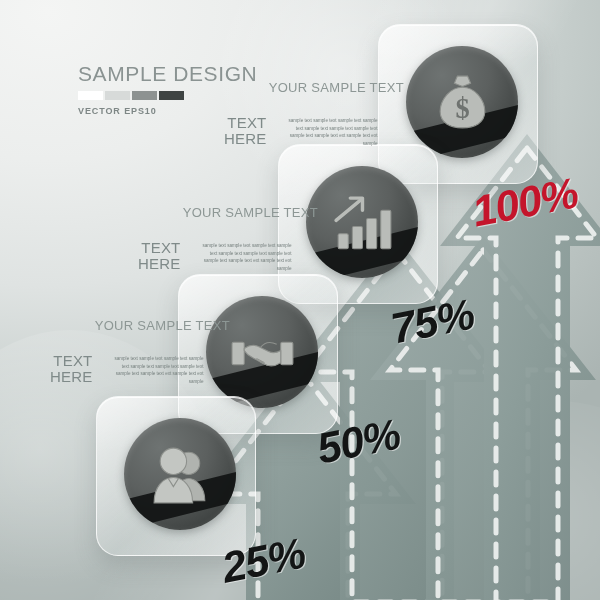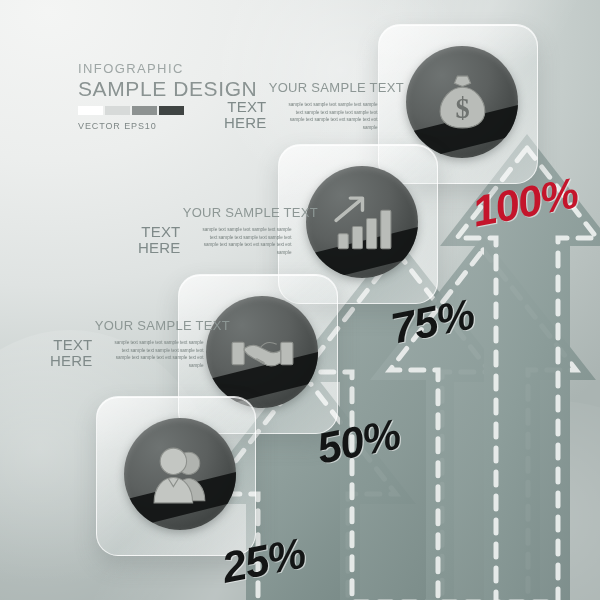--- a/index.html
+++ b/index.html
@@ -23,26 +23,26 @@
     background:radial-gradient(circle at 50% 45%, rgba(255,255,255,.18), rgba(255,255,255,0) 70%);}
   .bg-sweep{position:absolute;inset:0;pointer-events:none;
     background:linear-gradient(115deg, rgba(255,255,255,0) 42%, rgba(255,255,255,.22) 56%, rgba(255,255,255,0) 66%);}
 
   
   .header{position:absolute;left:78px;top:62px;width:230px;}
   .hdr-sm{font-size:13px;letter-spacing:1.4px;color:#9ea6a5;line-height:1.15;}
   .hdr-lg{font-size:21px;letter-spacing:.6px;color:#8a9392;line-height:1.2;margin-top:-1px;}
   .swatches{display:flex;margin-top:5px;width:108px;height:9px;}
   .swatches span{flex:1;margin-right:2px;}
-  .hdr-eps{font-size:9px;font-weight:normal;letter-spacing:.9px;color:#7e8786;margin-top:6px;}
+  .hdr-eps{font-size:9px;font-weight:bold;letter-spacing:.9px;color:#7e8786;margin-top:6px;}
 
   
   .txtblock{position:absolute;width:180px;text-align:right;}
   .tb-title{font-size:13px;letter-spacing:.3px;color:#8d9795;white-space:nowrap;line-height:1.25;}
-  .tb-row{display:flex;align-items:flex-start;margin-top:3px;gap:12px;}
+  .tb-row{display:flex;align-items:flex-start;margin-top:19px;gap:12px;}
   .tb-big{font-size:15px;color:#7f8a89;line-height:1.08;letter-spacing:.2px;}
   .tb-body{font-size:4.6px;color:#77817f;line-height:1.62;margin-left:7px;margin-top:2px;width:92px;}
 
   
   .arrow{position:absolute;pointer-events:none;}
   .pct{
     position:absolute;font-weight:bold;font-style:italic;
     letter-spacing:-1px;
     transform-origin:center;
     text-shadow:1px 1px 0 rgba(255,255,255,.55);
@@ -206,21 +206,20 @@
 
   <div class="pct pct-dark" style="left:222px;top:536px;font-size:43px;transform:rotate(-11deg);">25%</div>
 
   <div class="pct pct-dark" style="left:317px;top:417px;font-size:43px;transform:rotate(-11deg);">50%</div>
 
   <div class="pct pct-dark" style="left:391px;top:297px;font-size:43px;transform:rotate(-11deg);">75%</div>
 
   <div class="pct pct-red" style="left:472px;top:178px;font-size:43px;transform:rotate(-11deg);">100%</div>
 
   <div class="header">
-    <div class="hdr-sm">INFOGRAPHIC</div>
     <div class="hdr-lg">SAMPLE DESIGN</div>
     <div class="swatches">
       <span style="background:#ffffff;"></span>
       <span style="background:#d7dad9;"></span>
       <span style="background:#8d9291;"></span>
       <span style="background:#3f4443;"></span>
     </div>
     <div class="hdr-eps">VECTOR EPS10</div>
   </div>
 

